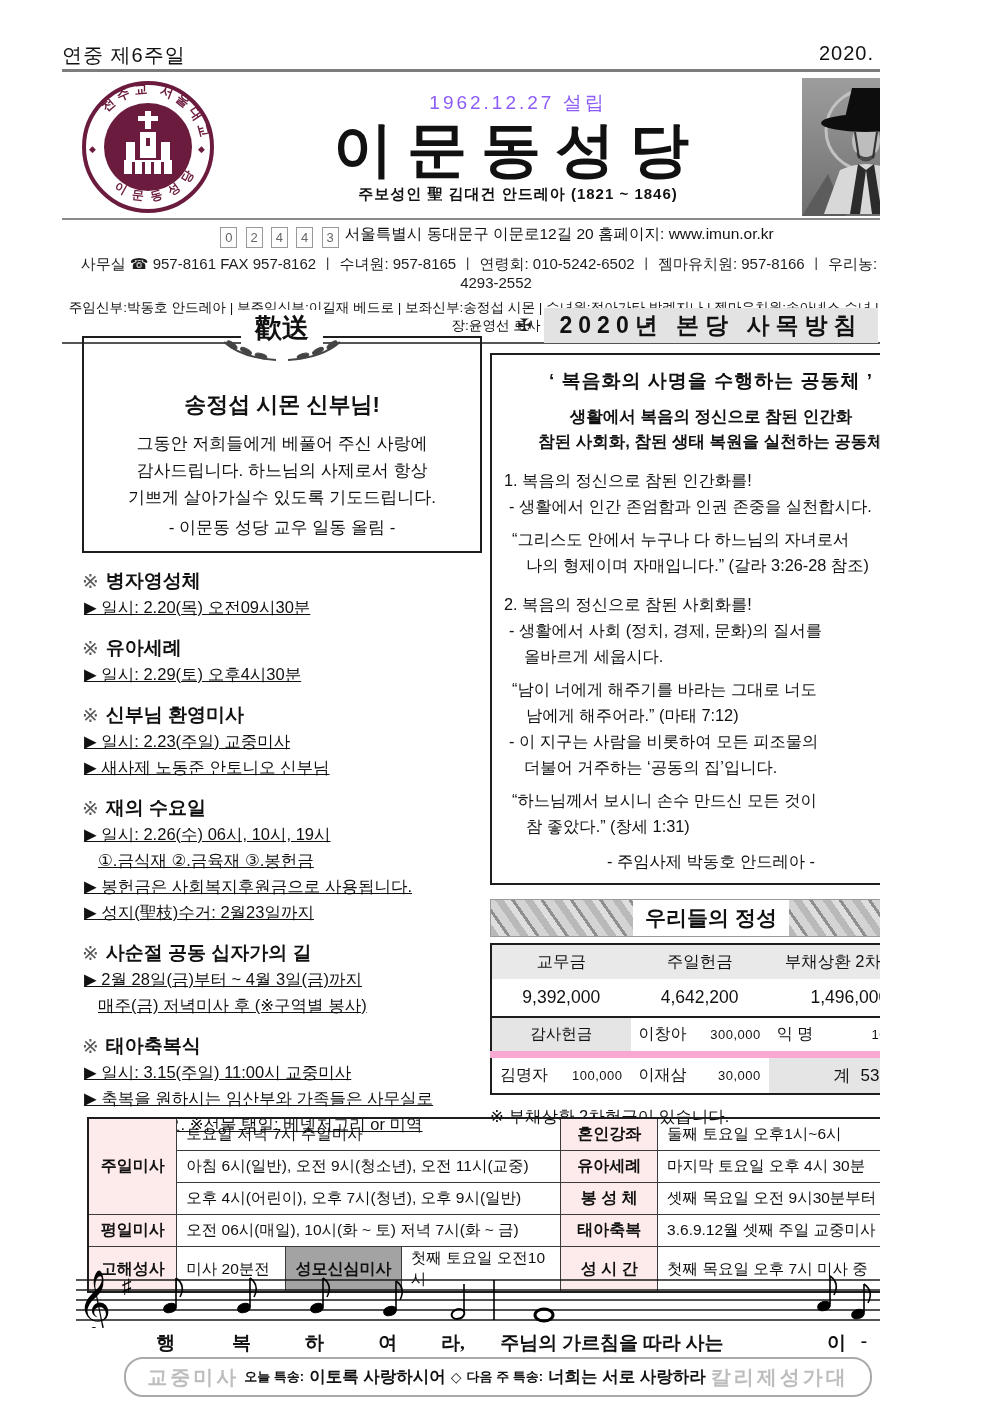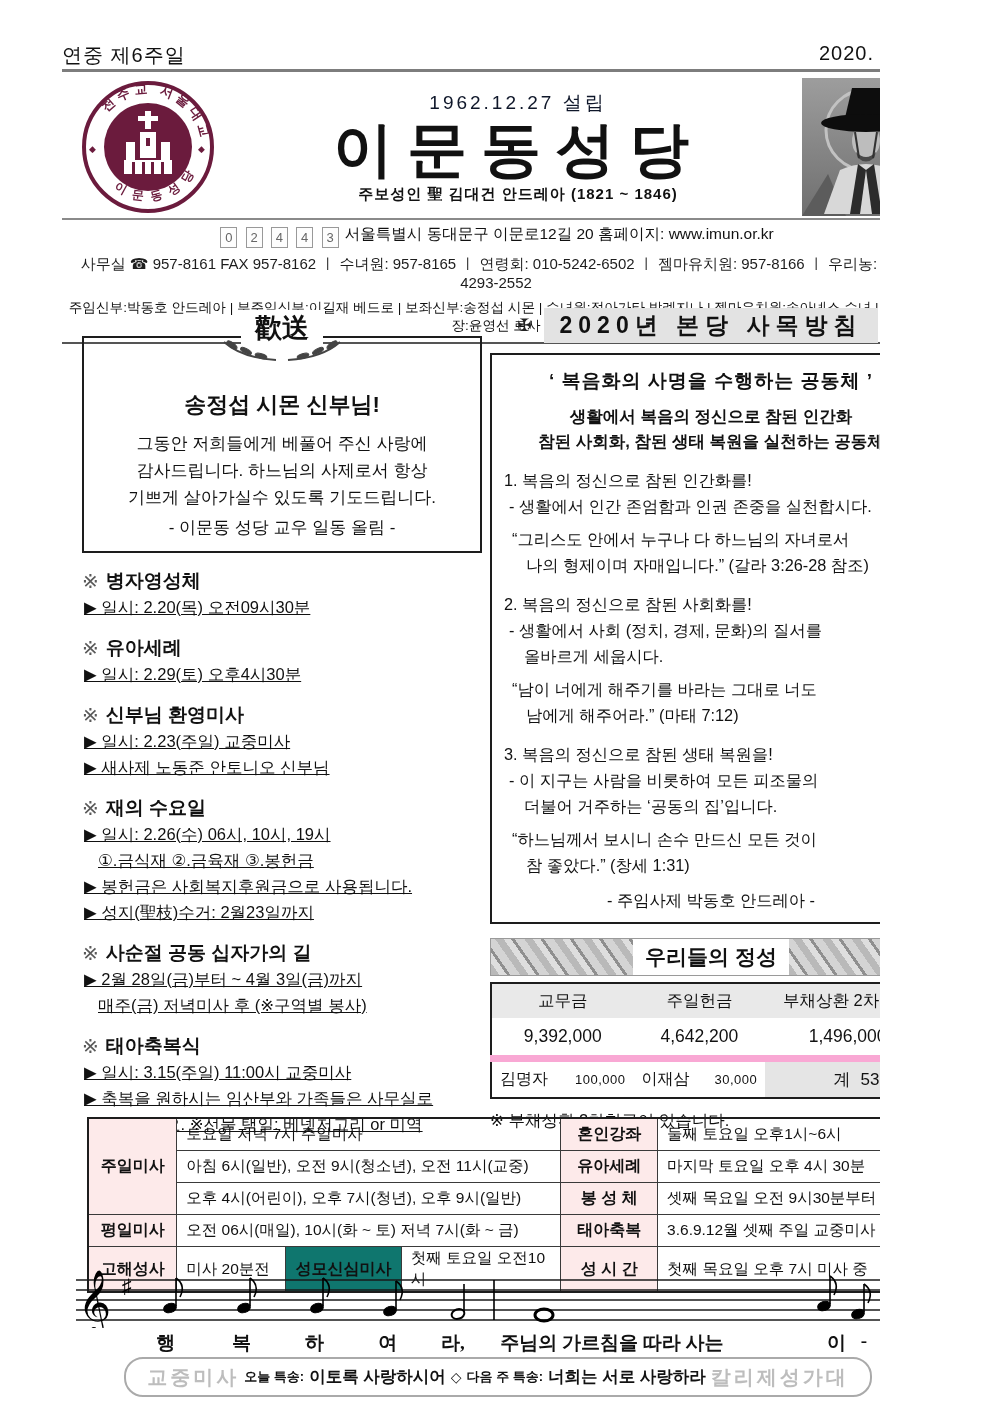--- a/index.html
+++ b/index.html
@@ -9,21 +9,21 @@
 
   
   .toprow{left:62px;top:42px;width:868px;display:flex;justify-content:space-between;
           font-size:20px;letter-spacing:1px;}
   .rule-top{left:62px;top:69px;width:868px;height:3px;background:#7d7d7d;}
   .rule-mid{left:62px;top:218px;width:868px;height:2px;background:#8a8a8a;}
 
   
   .hdr{left:62px;top:78px;width:868px;height:138px;display:flex;align-items:center;}
   .hdr-center{flex:1;text-align:center;}
-  .founded{font-size:19px;letter-spacing:3px;color:#0f172a;}
+  .founded{font-size:19px;letter-spacing:3px;color:#8b5cf6;}
   .church-name{font-size:60px;font-weight:800;letter-spacing:14px;line-height:1.05;margin:2px 0 4px;}
   .patron{font-size:15px;font-weight:700;letter-spacing:1px;}
 
   
   .addr{left:62px;top:224px;width:868px;text-align:center;}
   .addr-l1{font-size:15.5px;}
   .pbox{display:inline-block;width:15px;height:19px;line-height:19px;border:1px solid #999;
         font-size:13px;color:#666;margin:0 2px;vertical-align:-3px;background:#fdfdfd;}
   .addr-l2{font-size:15px;margin-top:7px;color:#1d1d1d;}
   .addr-l3{font-size:13.6px;margin-top:8px;padding-bottom:7px;border-bottom:2px solid #555;}
@@ -78,21 +78,21 @@
   .pair .nm{font-size:16px;}
   .pair .am{font-size:13px;letter-spacing:0.5px;}
   .total{display:flex;justify-content:flex-end;gap:10px;align-items:baseline;font-size:17px;}
   .off-note{margin-top:11px;font-size:16.5px;}
 
   
   .sched{left:87px;top:1117px;width:843px;border-collapse:collapse;}
   .sched td{border:1px solid #3a3a3a;font-size:15.5px;height:29px;padding:1px 9px;}
   .sched{border:2px solid #1d1d1d;}
   .sched td.lbl{background:#fdeaea;font-weight:800;text-align:center;font-size:16px;padding:1px 4px;}
-  .sched td.gray{background:#0f766e;font-weight:800;text-align:center;font-size:16px;}
+  .sched td.gray{background:#a3a3a3;font-weight:800;text-align:center;font-size:16px;}
 
   
   .music{left:66px;top:1266px;width:860px;height:92px;}
   .lyr{position:absolute;top:64px;font-size:19px;font-family:"Liberation Serif","DejaVu Serif",serif;font-weight:700;}
 
   
   .fbox{left:124px;top:1357px;width:744px;height:36px;border:2px solid #aaa;border-radius:19px;
         display:flex;align-items:center;justify-content:center;gap:5px;}
   .fghost{color:#bdbdbd;font-weight:800;font-size:20px;letter-spacing:3px;}
   .flab{font-size:13px;font-weight:800;}
@@ -271,21 +271,20 @@
       </div>
       <div class="pl num">1. 복음의 정신으로 참된 인간화를!</div>
       <div class="pl dash">- 생활에서 인간 존엄함과 인권 존중을 실천합시다.</div>
       <div class="pl quote">“그리스도 안에서 누구나 다 하느님의 자녀로서</div>
       <div class="pl quote2">나의 형제이며 자매입니다.” (갈라 3:26-28 참조)</div>
       <div class="pl num">2. 복음의 정신으로 참된 사회화를!</div>
       <div class="pl dash">- 생활에서 사회 (정치, 경제, 문화)의 질서를</div>
       <div class="pl cont">올바르게 세웁시다.</div>
       <div class="pl quote">“남이 너에게 해주기를 바라는 그대로 너도</div>
       <div class="pl quote2">남에게 해주어라.” (마태 7:12)</div>
-      <div class="pl num">3. 복음의 정신으로 참된 생태 복원을!</div>
       <div class="pl dash">- 이 지구는 사람을 비롯하여 모든 피조물의</div>
       <div class="pl cont">더불어 거주하는 ‘공동의 집’입니다.</div>
       <div class="pl quote">“하느님께서 보시니 손수 만드신 모든 것이</div>
       <div class="pl quote2">참 좋았다.” (창세 1:31)</div>
       <div class="pl sign">-   주임사제 박동호 안드레아   -</div>
     </div>
 
     <div class="banner">
       <div class="bart"></div>
       <div class="bt">우리들의 정성</div>
@@ -297,20 +296,35 @@
       <tbody>
           <tr class="hd">
         <td>교무금</td>
         <td>주일헌금</td>
         <td>부채상환 2차헌금</td>
       </tr>
       <tr class="val">
         <td>9,392,000</td>
         <td>4,642,200</td>
         <td>1,496,000</td>
+      </tr>
+      <tr class="dn">
+        <td class="gray">감사헌금</td>
+        <td>
+              <span class="pair">
+                <span class="nm">이창아</span>
+                <span class="am">300,000</span>
+              </span>
+            </td>
+        <td>
+              <span class="pair">
+                <span class="nm">익  명</span>
+                <span class="am">100,000</span>
+              </span>
+            </td>
       </tr>
       <tr class="dn2">
         <td>
               <span class="pair">
                 <span class="nm">김명자</span>
                 <span class="am">100,000</span>
               </span>
             </td>
         <td>
               <span class="pair">

